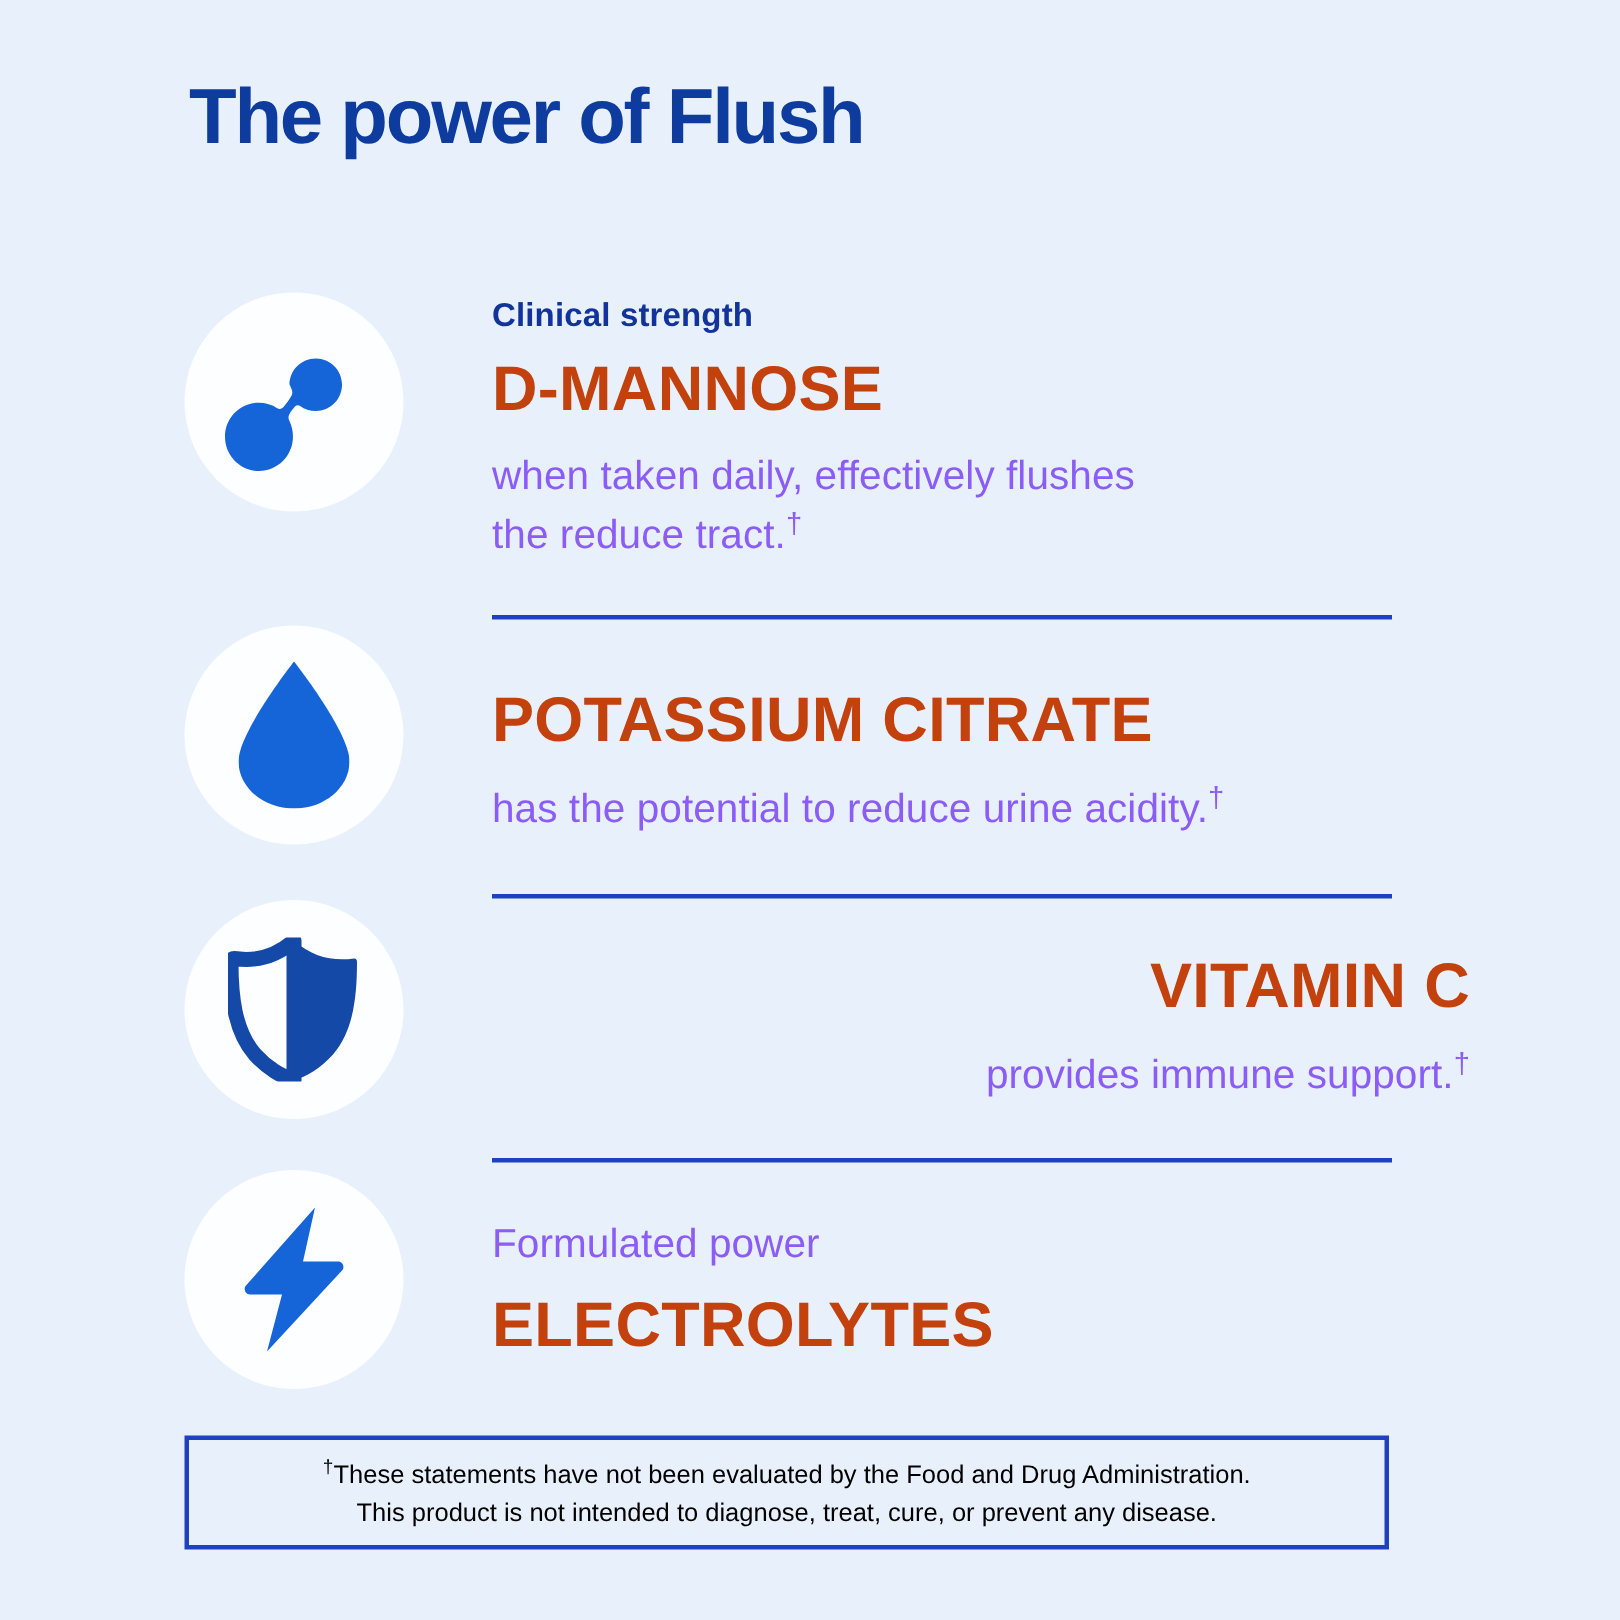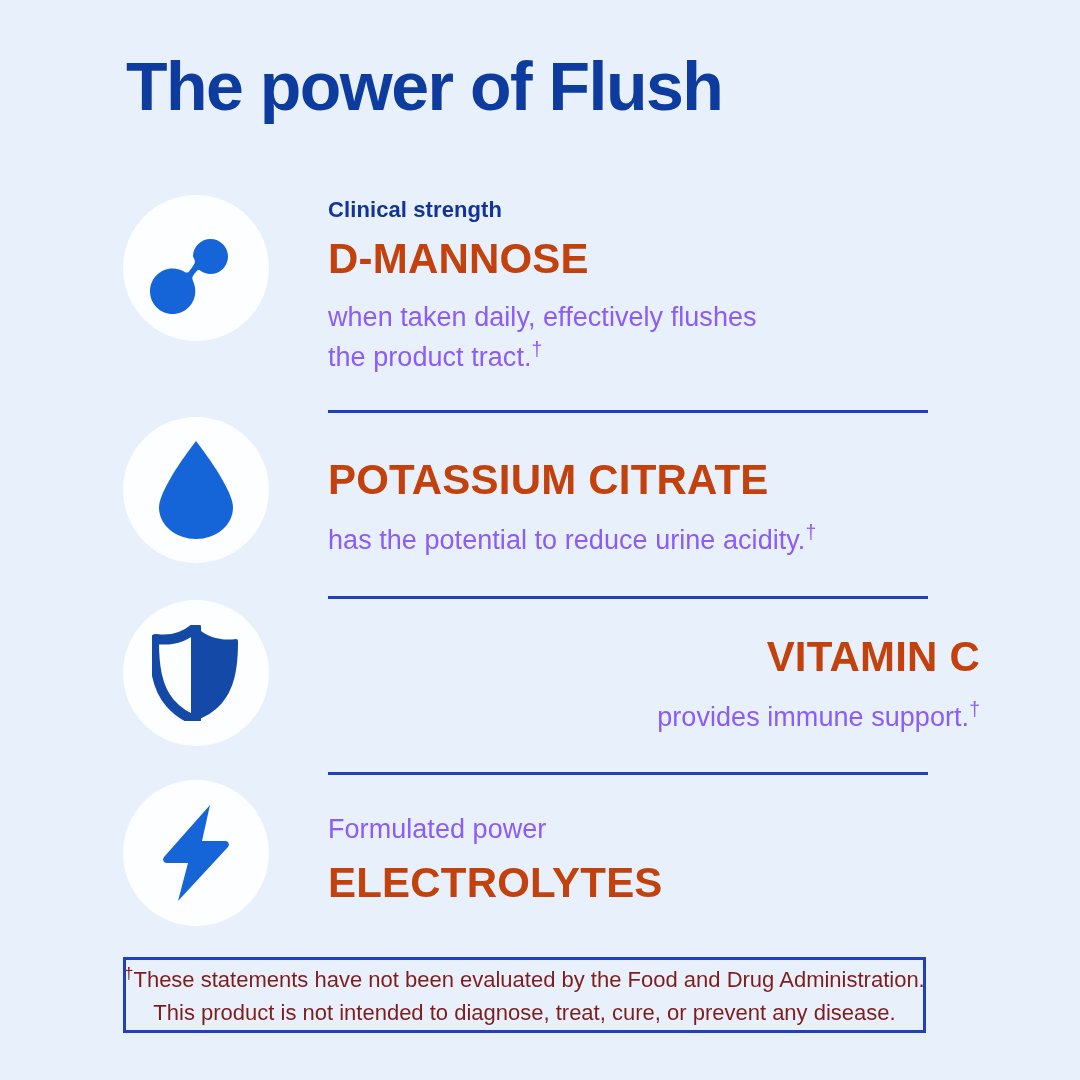--- a/index.html
+++ b/index.html
@@ -15,21 +15,21 @@
     position:relative;
     width:1080px; height:1080px;
     background:#e8f1fb;
     overflow:hidden;
   }
 
   
   .title {
     position:absolute;
     left:126px; top:52px;
-    font-size:68px;
+    font-size:52px;
     font-weight:bold;
     letter-spacing:-1.5px;
     color:#0d3c9e;
     line-height:1.0;
     white-space:nowrap;
   }
 
   
   .row {
     position:absolute;
@@ -94,22 +94,22 @@
     position:absolute;
     left:123px; top:957px;
     width:803px; height:76px;
     border:3px solid #1f41c0;
     display:flex;
     flex-direction:column;
     align-items:center;
     justify-content:center;
   }
   .footer-line {
-    font-size:22px;
-    color:#7f1d1d;
+    font-size:17px;
+    color:#000000;
     line-height:1.5;
     text-align:center;
     white-space:nowrap;
   }
   .footer-line .dag { font-size:0.75em; vertical-align:super; }
 
   svg { display:block; }
 </style>
 </head>
 <body>
@@ -138,21 +138,21 @@
                    C43.5 35.3 43.0 34.0 43.0 34.5
                    C43.0 24.8 50.8 17 60.5 17 Z" fill="#1565d8"></path>
         </svg>
       </span>
     </div>
     <div class="content" style="top:196px;">
       <div class="eyebrow">Clinical strength</div>
       <div class="heading" style="margin-top:10px;">D-MANNOSE</div>
       <div class="desc" style="margin-top:14px;">
         <span>when taken daily, effectively flushes</span><br>
-        <span>the product tract.</span><span class="dag">†</span>
+        <span>the reduce tract.</span><span class="dag">†</span>
       </div>
     </div>
   </div>
 
   <div class="divider" style="top:410px;"></div>
 
   <div class="row">
     <div class="icon-wrap" style="top:417px;">
       <span>
         <svg width="74" height="98" viewBox="0 0 74 98">

